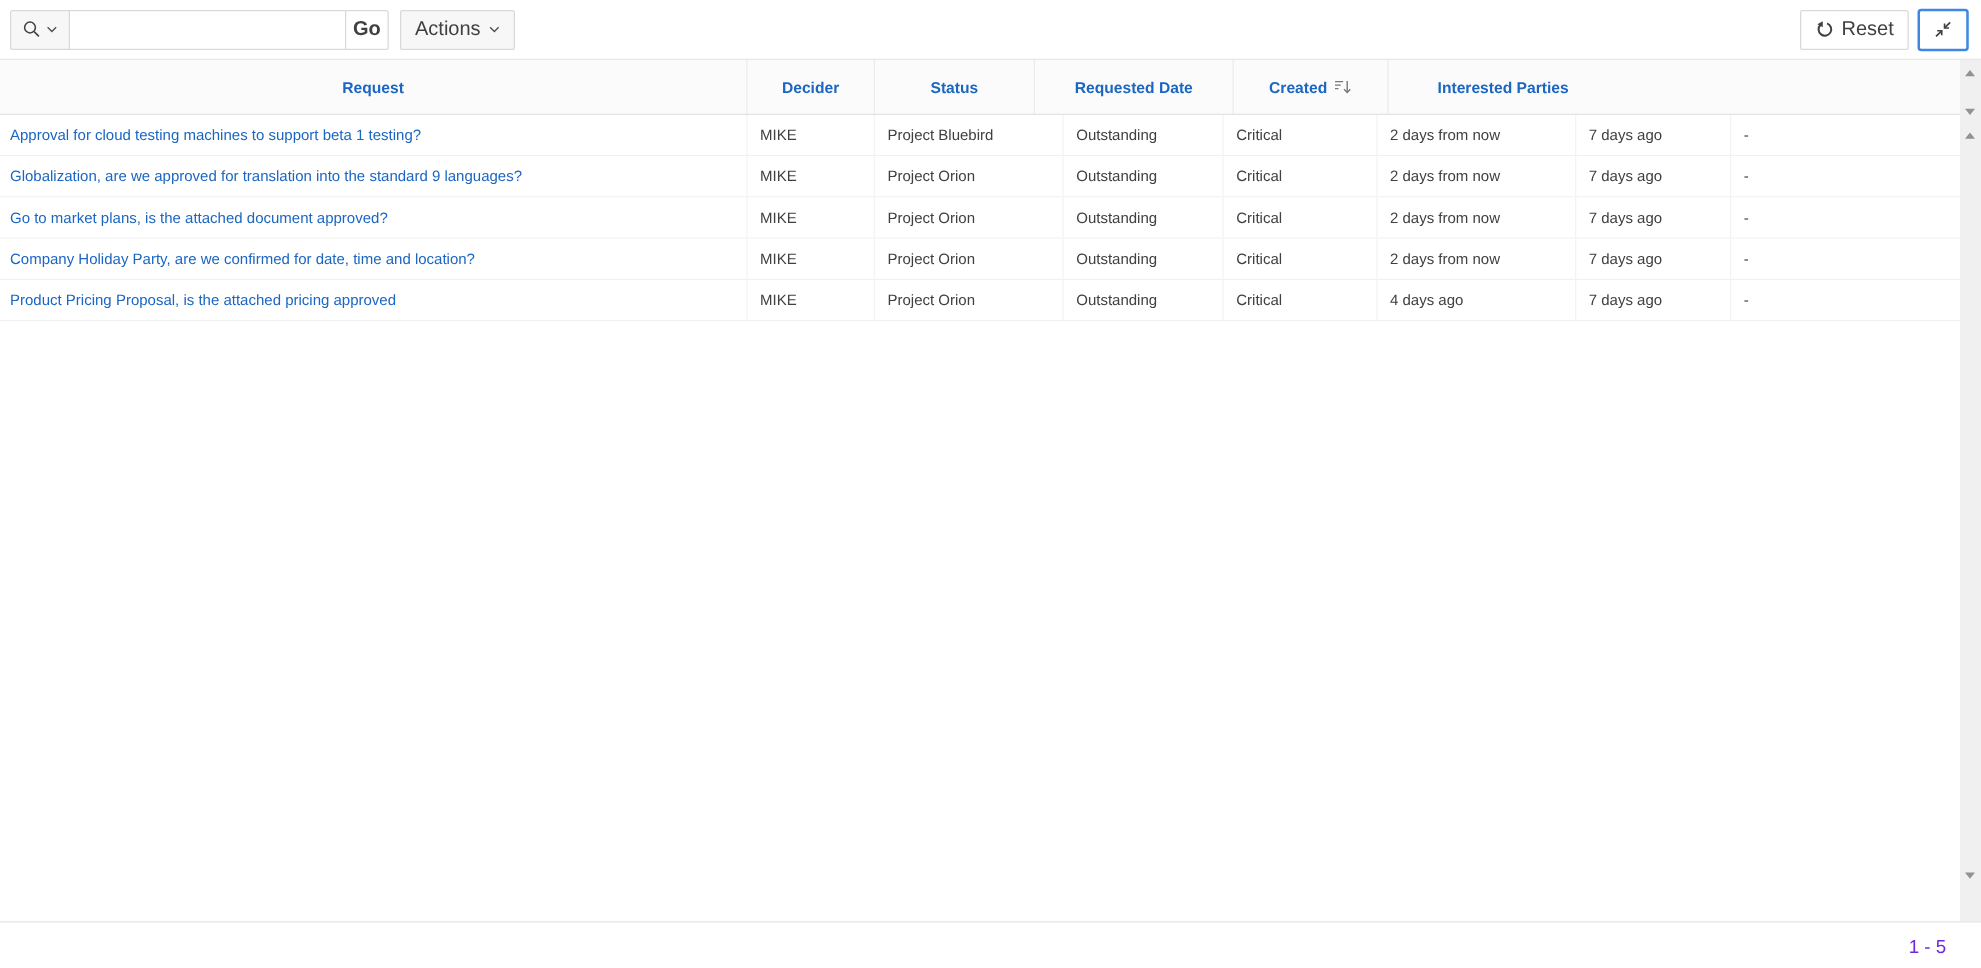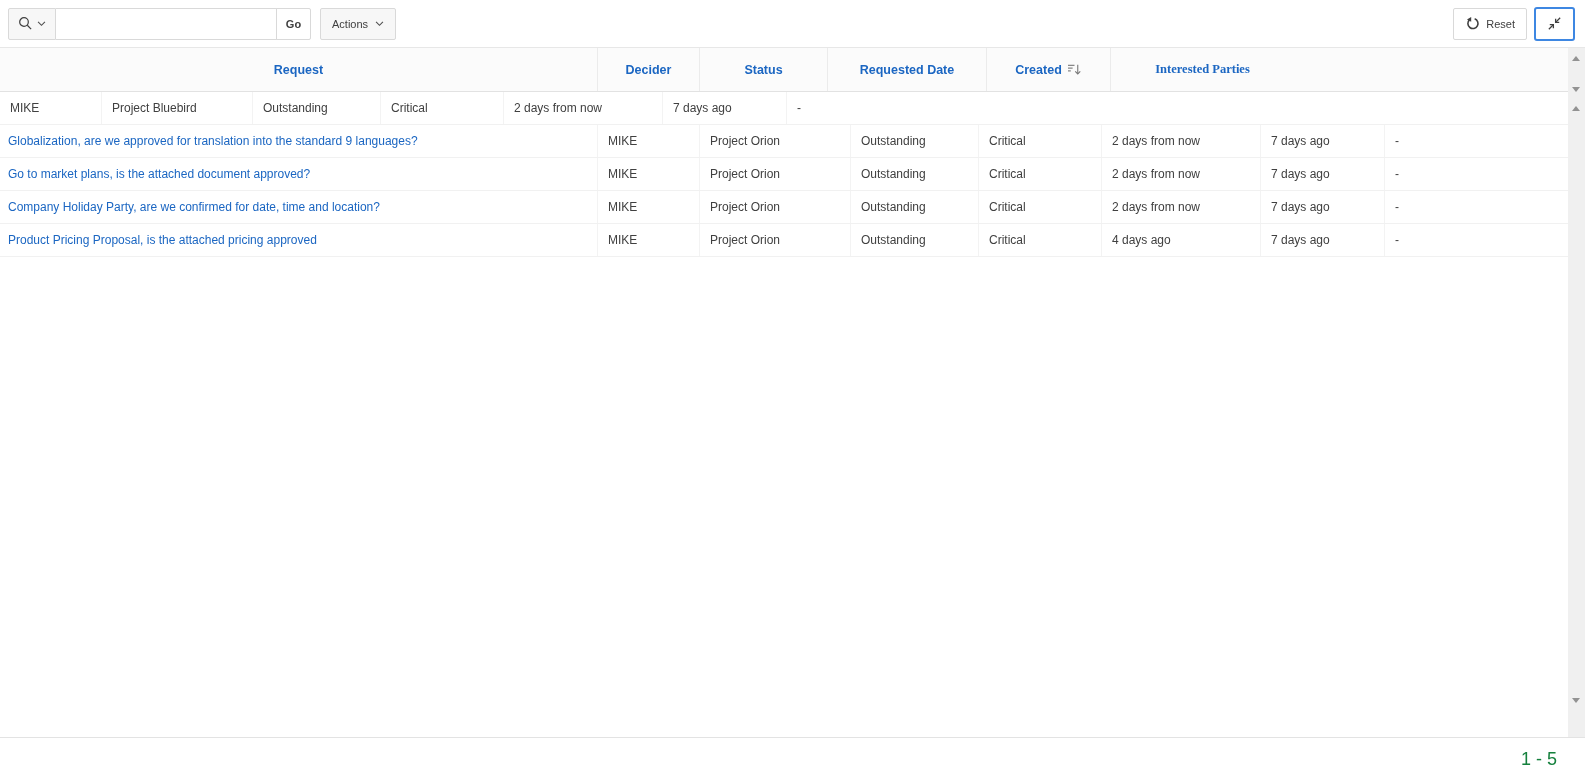--- a/index.html
+++ b/index.html
@@ -4,61 +4,61 @@
 <style>
   * { margin:0; padding:0; box-sizing:border-box; }
   html,body { width:1585px; height:774px; overflow:hidden; background:#fff;
     font-family:"Liberation Sans", sans-serif; color:#404040; }
 
   
   .toolbar{ position:absolute; left:0; top:0; width:1585px; height:48px;
     border-bottom:1px solid #e7e7e7; background:#fff;
     display:flex; align-items:center; padding:0 8px; }
   .btn{ height:32px; border:1px solid #d9d9d9; background:#f7f7f7; color:#404040;
-    font-size:11px; display:inline-flex; align-items:center; justify-content:center;
+    font-size:16px; display:inline-flex; align-items:center; justify-content:center;
     border-radius:2px; cursor:pointer; }
   .search-btn{ width:48px; border-radius:2px 0 0 2px; gap:4px; }
   .search-input{ width:221px; height:32px; border:1px solid #d9d9d9; border-left:none;
     font-size:12.5px; padding:0 8px; outline:none; background:#fff; border-radius:0; }
   .go-btn{ width:35px; background:#fff; font-weight:bold; margin-left:-1px;
     border-radius:0 2px 2px 0; }
   .actions-btn{ margin-left:9px; padding:0 11px; gap:7px; }
   .spacer{ flex:1; }
   .reset-btn{ background:#fff; padding:0 11px; gap:6px; }
   .max-btn{ width:41px; height:34px; margin-left:7px; margin-right:2px; background:#fff;
     border:2px solid #3e87e2; border-radius:3px; }
 
   
   .grid-header{ position:absolute; left:0; top:48px; width:1568px; height:44px;
     display:flex; background:#fbfbfb; border-bottom:1px solid #e2e2e2; }
   .hcell{ display:flex; align-items:center; justify-content:center; gap:5px;
     color:#1b66c2; font-weight:bold; font-size:12.5px;
     border-right:1px solid #ebebeb; cursor:pointer; overflow:hidden; }
-  .hcell:last-child{ border-right:none;font-family:Liberation Serif, serif; }
+  .hcell:last-child{ border-right:none; }
   .grid-body{ position:absolute; left:0; top:92px; width:1568px; }
   .row{ display:flex; height:33px; border-bottom:1px solid #f1f1f1; background:#fff; }
   .cell{ display:flex; align-items:center; padding:0 10px; font-size:12px;
     color:#404040; border-right:1px solid #f3f3f3; overflow:hidden; white-space:nowrap; }
   .cell:last-child{ border-right:none; }
   .cell.req{ padding-left:8px; }
   .cell.req a{ color:#1b66c2; text-decoration:none; cursor:pointer; }
   .c0{ width:598px; } .c1{ width:102px; } .c2{ width:151px; } .c3{ width:128px; }
   .c4{ width:123px; } .c5{ width:159px; } .c6{ width:124px; } .c7{ width:183px; }
 
   
   .vscroll{ position:absolute; top:48px; right:0; width:17px; height:689px; background:#f0f0f0; }
   .sb-arrow{ position:absolute; left:4px; width:0; height:0;
     border-left:4px solid transparent; border-right:4px solid transparent; }
   .sb-up{ border-bottom:5px solid #929292; }
   .sb-down{ border-top:5px solid #929292; }
 
   
   .footer{ position:absolute; left:0; top:737px; width:1585px; height:37px;
     border-top:1px solid #e3e3e3; background:#fff; }
-  .pagination{ position:absolute; right:28px; top:11px; font-size:18px; color:#15803d; }
+  .pagination{ position:absolute; right:28px; top:11px; font-size:15px; color:#6d28d9; }
 
   .icon{ display:inline-flex; align-items:center; }
 </style>
 </head>
 <body>
 
 <div class="toolbar">
   <button class="btn search-btn">
     <span class="icon">
       <svg width="15" height="15" viewBox="0 0 16 16">
@@ -134,20 +134,23 @@
     </span>
   </div>
   <div class="hcell c7">
       <span>Interested Parties</span>
     </div>
 </div>
 
 <div class="grid-body">
 
   <div class="row">
+    <div class="cell c0 req">
+        <a>Approval for cloud testing machines to support beta 1 testing?</a>
+      </div>
     <div class="cell c1">MIKE</div>
     <div class="cell c2">Project Bluebird</div>
     <div class="cell c3">Outstanding</div>
     <div class="cell c4">Critical</div>
     <div class="cell c5">2 days from now</div>
     <div class="cell c6">7 days ago</div>
     <div class="cell c7">-</div>
   </div>
 
   <div class="row">

